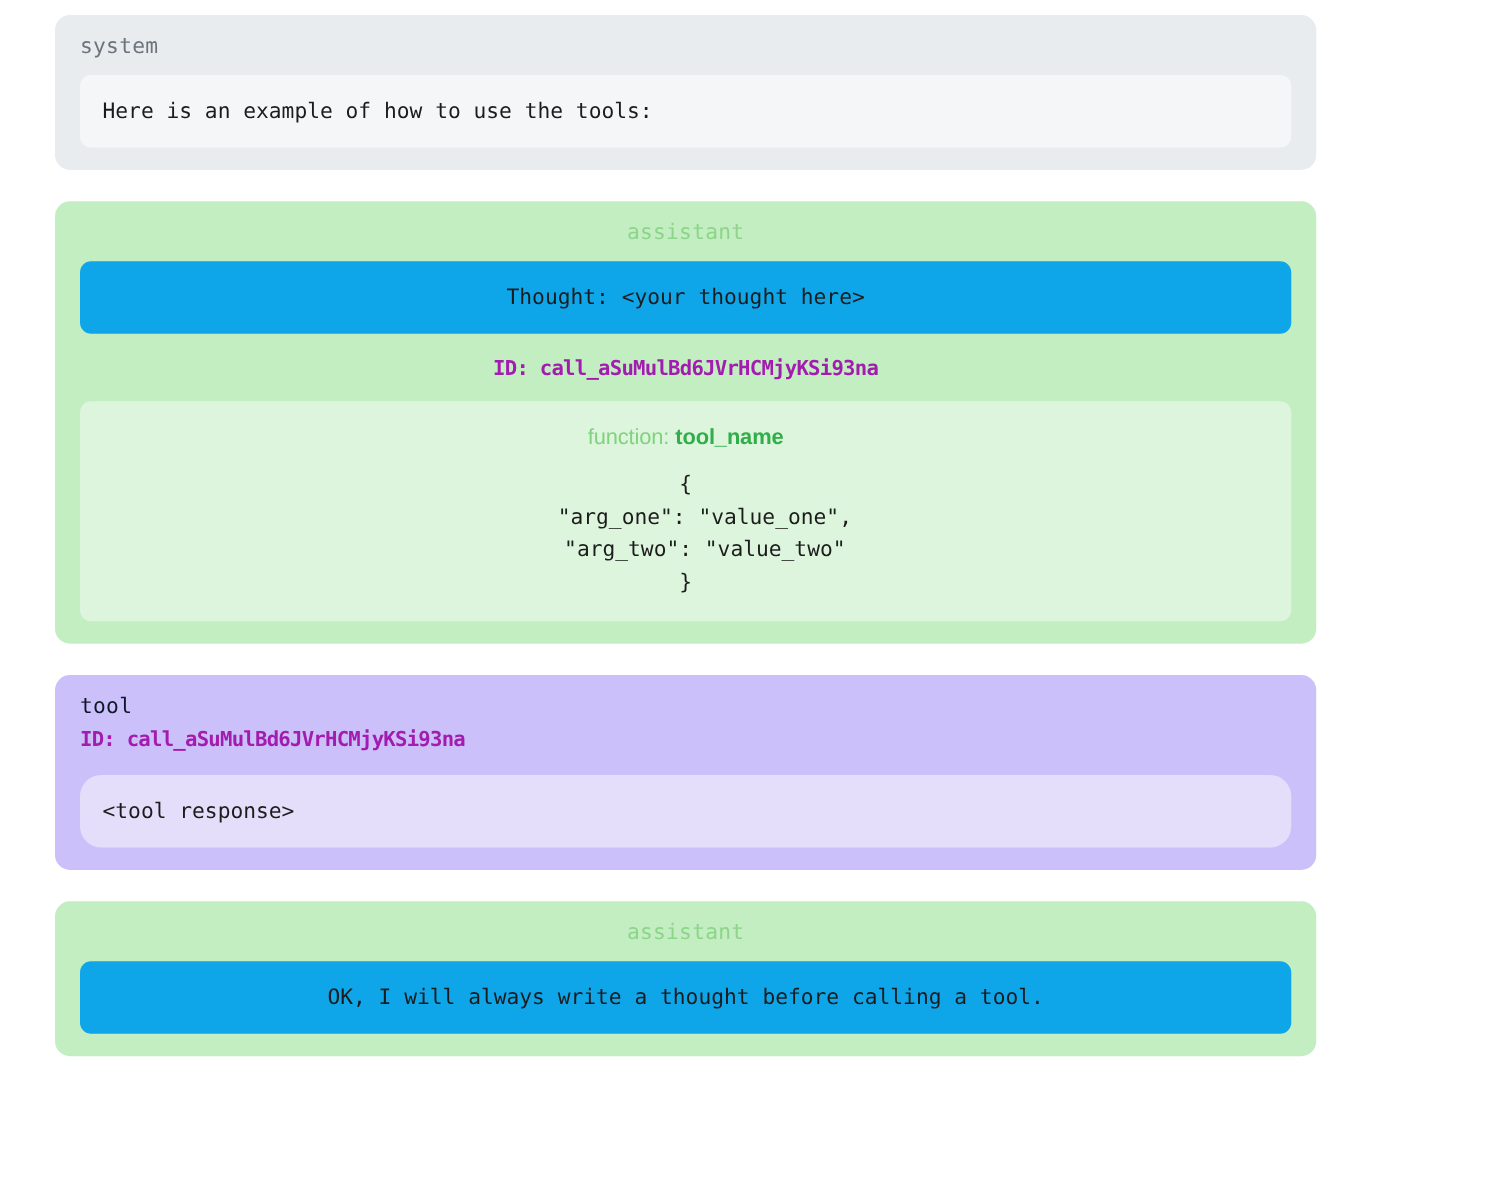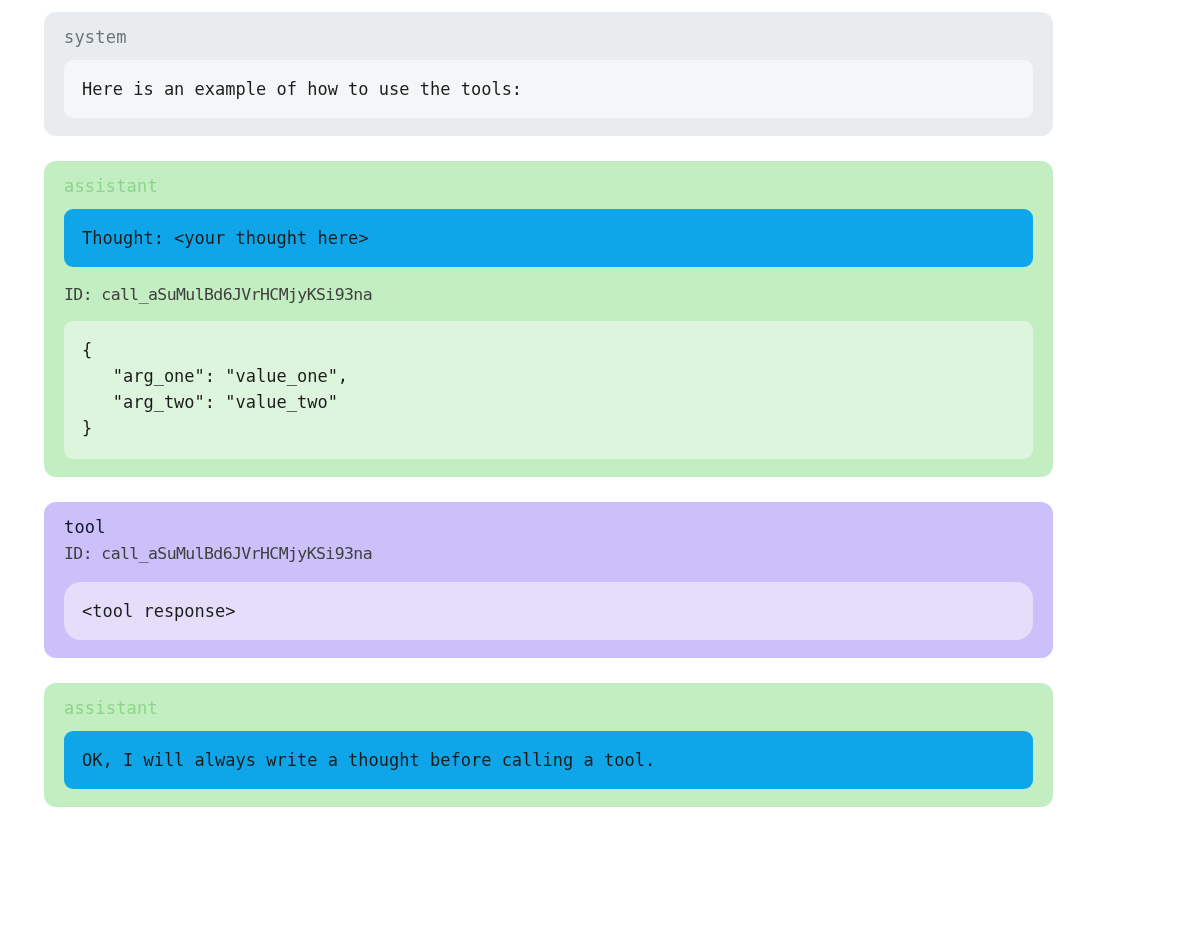--- a/index.html
+++ b/index.html
@@ -21,21 +21,21 @@
   }
 
   .msg {
     border-radius: 12px;
     padding: 14px 20px 18px 20px;
     margin-bottom: 25px;
     box-sizing: border-box;
   }
 
   .msg-system   { background: #e9ecef; }
-  .msg-assistant{ background: #c3eec1; }
+  .msg-assistant{ background: #c3eec1; text-align: center; }
   .msg-tool     { background: #cbc0fa; }
 
   .role {
     font-family: "DejaVu Sans Mono", monospace;
     font-size: 17px;
     line-height: 22px;
     letter-spacing: 0.2px;
     margin: 0 0 12px 0;
   }
   .role-system    { color: #6c757d; }
@@ -53,23 +53,24 @@
     white-space: pre-wrap;
   }
   .bubble-system    { background: #f5f6f7; }
   .bubble-assistant { background: #0ea5e9; }
   .bubble-tool      { background: #e5defa; border-radius: 17px; }
 
   .call-id {
     font-family: "DejaVu Sans Mono", monospace;
     font-size: 16.5px;
     line-height: 24px;
-    color: #404040;
+    color: #a21caf;
     margin: 16px 0 14px 0;
     letter-spacing: -0.6px;
+    font-weight: bold;
   }
   .call-id-tool {
     margin: 2px 0 16px 0;
   }
 
   .toolcall {
     background: #ddf5dc;
     border-radius: 9px;
     padding: 16px 18px 18px 18px;
     box-sizing: border-box;
@@ -101,20 +102,23 @@
   <div class="msg msg-system">
     <div class="role role-system">system</div>
     <div class="bubble bubble-system">Here is an example of how to use the tools:</div>
   </div>
 
   <div class="msg msg-assistant">
     <div class="role role-assistant">assistant</div>
     <div class="bubble bubble-assistant">Thought: &lt;your thought here&gt;</div>
     <div class="call-id">ID: call_aSuMulBd6JVrHCMjyKSi93na</div>
     <div class="toolcall">
+      <div class="fn-line">
+        <span class="fn-label">function:</span><span>&nbsp;</span><span class="fn-name">tool_name</span>
+      </div>
       <pre class="args">{
    "arg_one": "value_one",
    "arg_two": "value_two"
 }</pre>
     </div>
   </div>
 
   <div class="msg msg-tool">
     <div class="role role-tool">tool</div>
     <div class="call-id call-id-tool">ID: call_aSuMulBd6JVrHCMjyKSi93na</div>

